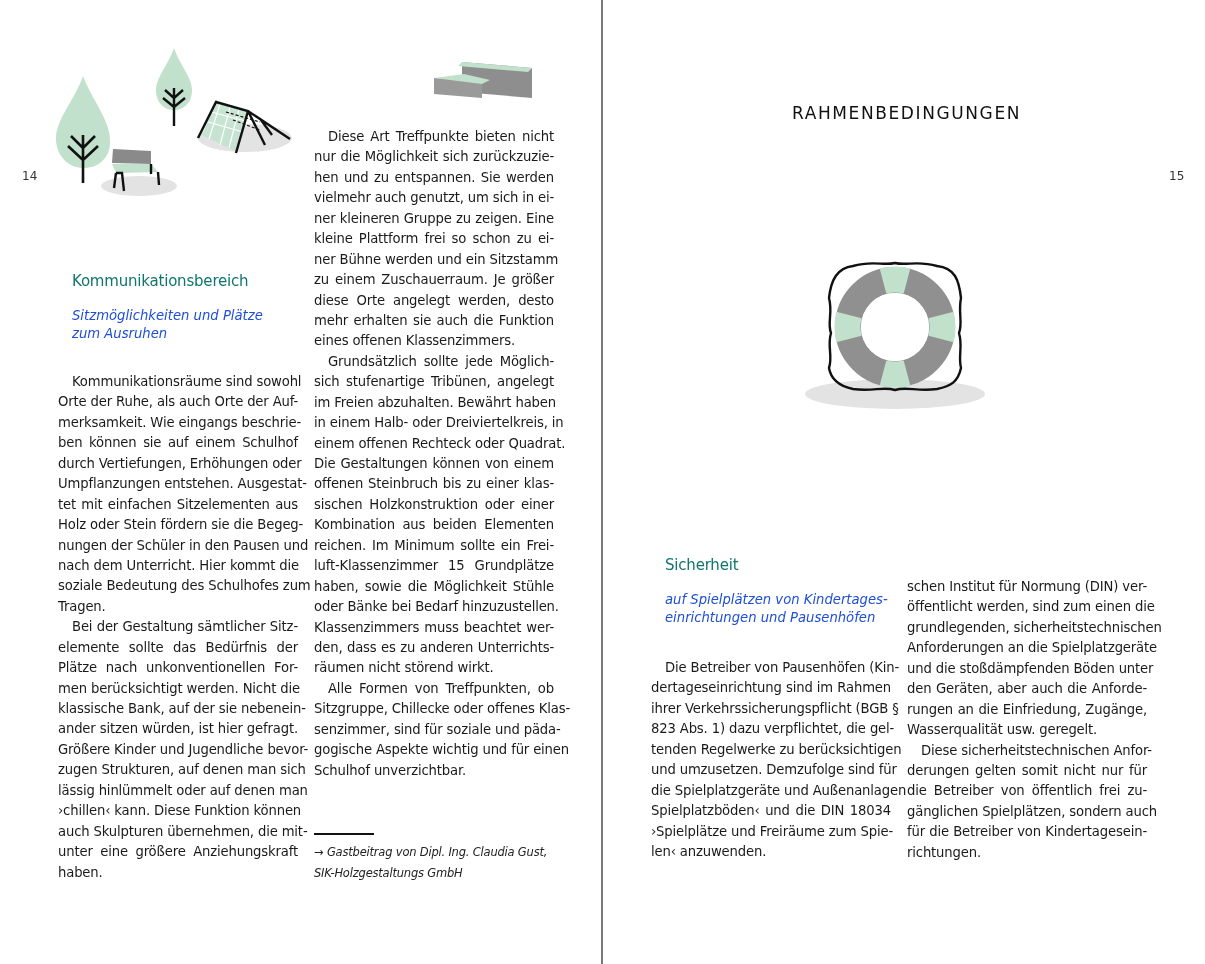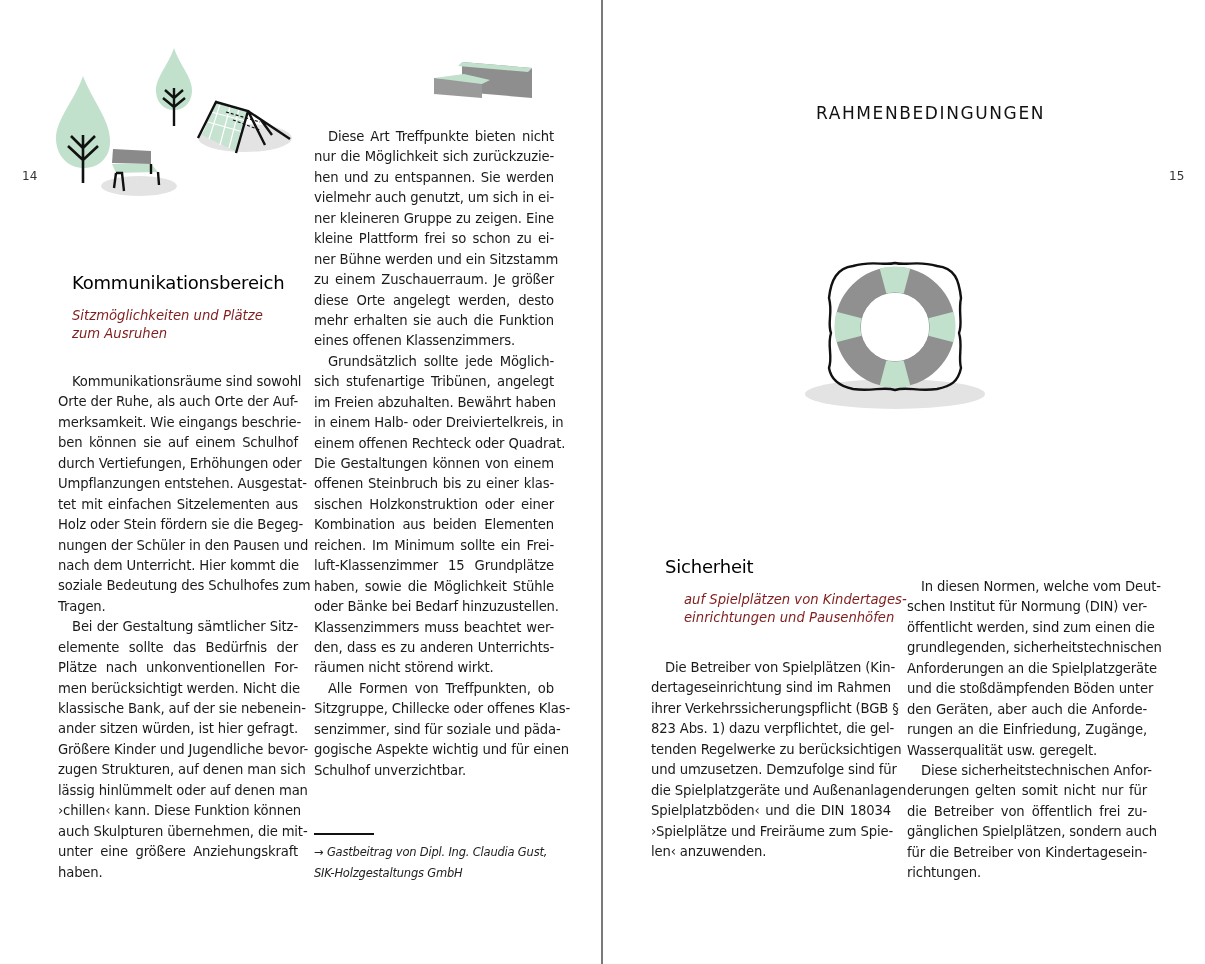--- a/index.html
+++ b/index.html
@@ -5,22 +5,22 @@
   html, body { margin:0; padding:0; background:#fff; }
   body { width:1205px; height:964px; position:relative; overflow:hidden;
          font-family:"DejaVu Sans", sans-serif; color:#1a1a1a; }
   .abs { position:absolute; }
   .spine { left:601px; top:0; width:2px; height:964px; background:#7a7a7a; }
   .pnum { font-size:12px; color:#333; }
   .col { position:absolute; width:240px; font-size:13.2px; line-height:20.45px; letter-spacing:-0.15px; }
   .col .ln { display:block; text-align:justify; text-align-last:justify; white-space:nowrap; height:20.45px; }
   .col .ln.last { text-align-last:left; }
   .col .ln.ind { text-indent:14px; }
-  .h2 { font-size:18px; font-weight:normal; color:#000000; letter-spacing:-0.2px; }
-  .sub { font-style:italic; font-size:13.2px; line-height:18px; color:#7f1d1d; }
+  .h2 { font-size:15px; font-weight:normal; color:#0f766e; letter-spacing:-0.2px; }
+  .sub { font-style:italic; font-size:13.2px; line-height:18px; color:#1d4ed8; }
   .runhead { font-size:17px; letter-spacing:1.6px; color:#111; }
   .footrule { width:60px; height:2px; background:#111; }
   .foot { font-style:italic; font-size:11.5px; line-height:21px; color:#222; letter-spacing:-0.2px; }
 </style>
 </head>
 <body>
 
 <div class="abs spine"></div>
 
 <div class="abs pnum" style="left:22px;top:169px;">14</div>
@@ -124,56 +124,55 @@
     <span class="ln">gogische Aspekte wichtig und für einen</span>
     <span class="ln last">Schulhof unverzichtbar.</span>
   </div>
 
 <div class="abs footrule" style="left:314px;top:833px;"></div>
 <div class="abs foot" style="left:314px;top:842px;">
   <div><span>→</span> <span>Gastbeitrag von Dipl. Ing. Claudia Gust,</span></div>
   <div>SIK-Holzgestaltungs GmbH</div>
 </div>
 
-<div class="abs runhead" style="left:816px;top:103px;text-align:center;">RAHMENBEDINGUNGEN</div>
+<div class="abs runhead" style="left:792px;top:103px;text-align:center;">RAHMENBEDINGUNGEN</div>
 <div class="abs pnum" style="left:1169px;top:169px;">15</div>
 
 <svg class="abs" style="left:803px;top:258px;" width="185" height="155" viewBox="0 0 185 155">
   <ellipse cx="92" cy="136" rx="90" ry="15" fill="#e3e3e3"></ellipse>
   <circle cx="92" cy="69" r="47" fill="none" stroke="#909090" stroke-width="26"></circle>
   <g stroke="#c2e1cd" stroke-width="26" fill="none">
     <path d="M80,23 A47,47 0 0 1 104,23"></path>
     <path d="M80,115 A47,47 0 0 0 104,115"></path>
     <path d="M46,57 A47,47 0 0 0 46,81"></path>
     <path d="M138,57 A47,47 0 0 1 138,81"></path>
   </g>
   <circle cx="92" cy="69" r="34" fill="#fff"></circle>
   <path d="M50,8 C70,2 80,8 92,5 C104,8 114,2 134,8 C152,10 156,22 158,40 C155,55 160,65 156,75 C160,88 155,98 158,110 C155,124 148,128 134,131 C114,134 104,128 92,132 C80,128 70,134 50,131 C36,128 28,122 26,110 C30,98 24,88 28,75 C24,65 30,55 26,40 C28,22 34,10 50,8 Z" fill="none" stroke="#111" stroke-width="2.4"></path>
 </svg>
 
 <div class="abs h2" style="left:665px;top:556px;">Sicherheit</div>
-<div class="abs sub" style="left:684px;top:591px;">
+<div class="abs sub" style="left:665px;top:591px;">
   <div>auf Spielplätzen von Kindertages-</div>
   <div>einrichtungen und Pausenhöfen</div>
 </div>
 
 <div class="col" style="left:651px;top:658px;" id="rp-c1">
-    <span class="ln ind">Die Betreiber von Spielplätzen (Kin-</span>
+    <span class="ln ind">Die Betreiber von Pausenhöfen (Kin-</span>
     <span class="ln">dertageseinrichtung sind im Rahmen</span>
     <span class="ln">ihrer Verkehrssicherungspflicht (BGB §</span>
     <span class="ln">823 Abs. 1) dazu verpflichtet, die gel-</span>
     <span class="ln">tenden Regelwerke zu berücksichtigen</span>
     <span class="ln">und umzusetzen. Demzufolge sind für</span>
     <span class="ln">die Spielplatzgeräte und Außenanlagen</span>
     <span class="ln">Spielplatzböden‹ und die DIN 18034</span>
     <span class="ln">›Spielplätze und Freiräume zum Spie-</span>
     <span class="ln last">len‹ anzuwenden.</span>
   </div>
 <div class="col" style="left:907px;top:577px;" id="rp-c2">
-    <span class="ln ind">In diesen Normen, welche vom Deut-</span>
     <span class="ln">schen Institut für Normung (DIN) ver-</span>
     <span class="ln">öffentlicht werden, sind zum einen die</span>
     <span class="ln">grundlegenden, sicherheitstechnischen</span>
     <span class="ln">Anforderungen an die Spielplatzgeräte</span>
     <span class="ln">und die stoßdämpfenden Böden unter</span>
     <span class="ln">den Geräten, aber auch die Anforde-</span>
     <span class="ln">rungen an die Einfriedung, Zugänge,</span>
     <span class="ln last">Wasserqualität usw. geregelt.</span>
     <span class="ln ind">Diese sicherheitstechnischen Anfor-</span>
     <span class="ln">derungen gelten somit nicht nur für</span>

